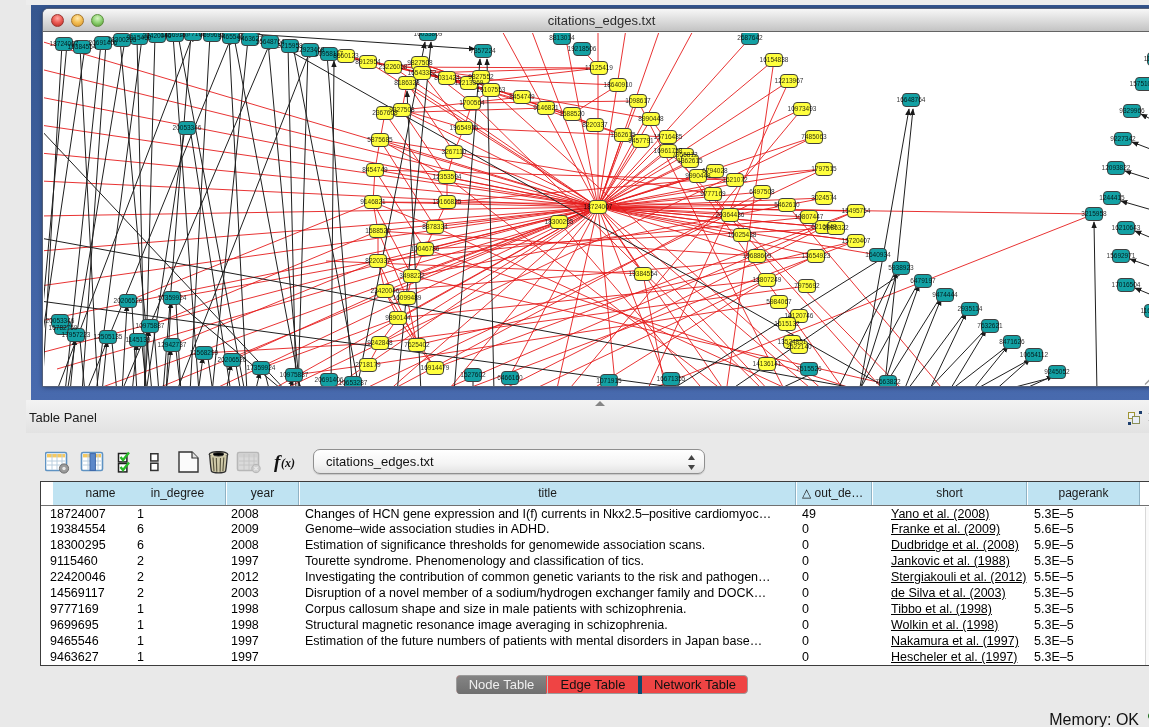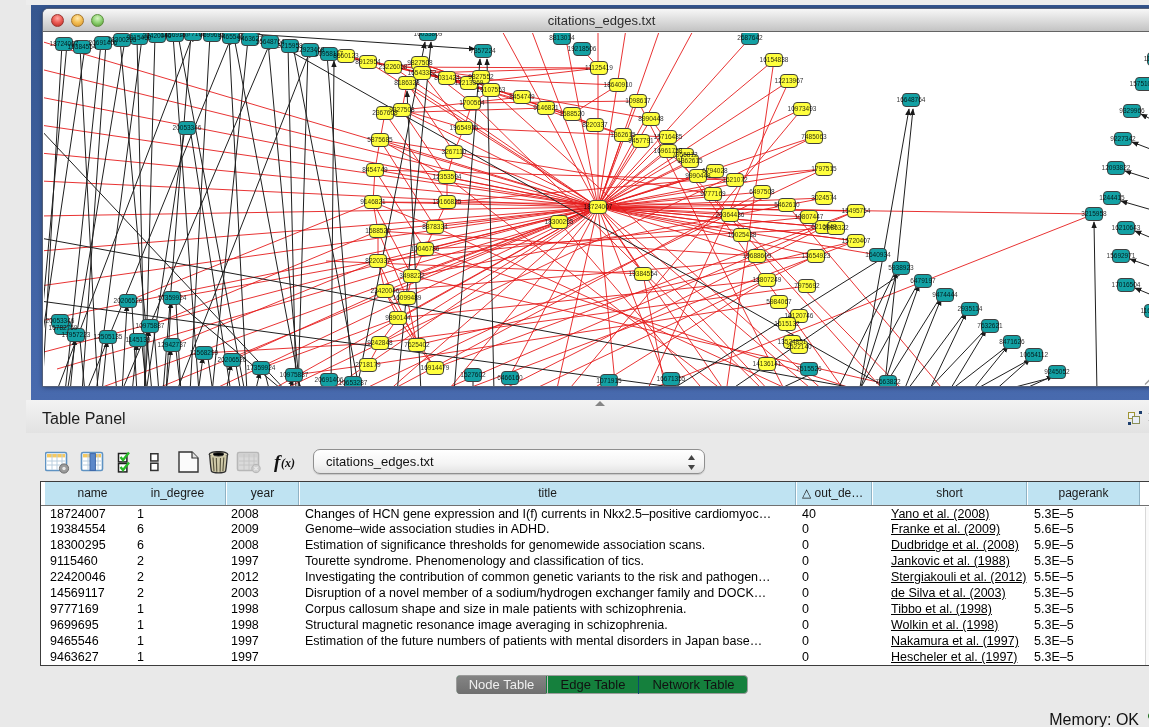--- a/index.html
+++ b/index.html
@@ -22,21 +22,21 @@
 .tl { position:absolute; top:5px; width:13px; height:13px; border-radius:50%; }
 #tl1 { left:8px; background:radial-gradient(circle at 50% 30%,#ffa9a4,#ee5f58 45%,#c93a32 80%,#8c1f1a); border:0.5px solid #9a3530;}
 #tl2 { left:28px; background:radial-gradient(circle at 50% 30%,#ffe9b3,#f5c156 45%,#dfa13b 80%,#956616); border:0.5px solid #a5762c;}
 #tl3 { left:48px; background:radial-gradient(circle at 50% 30%,#d7f3c3,#93d678 45%,#67ab46 80%,#3f7222); border:0.5px solid #5c8f3e;}
 #canvas { position:absolute; left:1px; top:24px; width:1115px; height:353px;
   background:#fff; overflow:hidden; }
 
 #panel { position:absolute; left:0; top:400px; width:1149px; height:327px; background:#e9e9e9; }
 #phead { position:absolute; left:0; top:0; width:100%; height:33px;
   background:linear-gradient(#f3f3f3,#e2e2e2); }
-#phead .t { position:absolute; left:16px; top:10px; font-size:16px; color:#1c1c1c; }
+#phead .t { position:absolute; left:3px; top:10px; font-size:13px; color:#1c1c1c; }
 #notch { position:absolute; left:569px; top:1px; width:0; height:0;
   border-left:5px solid transparent; border-right:5px solid transparent;
   border-bottom:5px solid #858585; }
 #fico { position:absolute; left:1102px; top:11px; width:14px; height:14px; }
 #fico .s1 { position:absolute; left:0; top:1px; width:7px; height:7px; border:1.5px solid #a09433; background:#eef3fa; }
 #fico .s2 { position:absolute; left:4px; top:5px; width:8px; height:8px; border:1.5px solid #8a8f57; background:#e8eef8; }
 #fico .d1,#fico .d2 { position:absolute; width:3px; height:3px; background:#1c3e6e; }
 #fico .d1 { right:0; top:0; } #fico .d2 { left:0; bottom:0; }
 #xico { position:absolute; left:1121px; top:8px; width:16px; height:17px;
   font-size:16px; font-weight:bold; color:#000; }
@@ -60,21 +60,21 @@
   color:#000; white-space:nowrap; }
 .trow span { position:absolute; top:0; line-height:15.9px; }
 .c0 { left:9px; } .c1 { left:96px; } .c2 { left:190px; } .c3 { left:264px; }
 .c4 { left:761px; } .c5 { left:850px;text-decoration:underline; } .c6 { left:993px; }
 #vsb { position:absolute; right:1px; top:25px; width:15px; height:158px;
   background:#fafafa; border-left:1px solid #d8d8d8; }
 #vsb .th { position:absolute; left:2.5px; top:3px; width:9px; height:19px;
   background:#ababab; border-radius:5px; }
 
 #tabs { position:absolute; left:430px; top:275px; width:292px; height:19px;
-  border:1px solid #9b9b9b; border-radius:4px; background:#15803d; font-size:13px; }
+  border:1px solid #9b9b9b; border-radius:4px; background:#ef4444; font-size:13px; }
 #tabs .seg { position:absolute; top:0; height:18px; line-height:17px; text-align:center; color:#111; }
 #tabs .sel { background:linear-gradient(#848484,#6f6f6f); color:#f0f0f0;
   border-radius:3px 0 0 3px; }
 #memory { position:absolute; right:36px; top:311px; font-size:16px; color:#111; }
 #memdot { position:absolute; right:17px; top:310.5px; width:10px; height:10px;
   border-radius:50%; background:#35c535; border:1.5px solid #1e6b1e; }
 svg text { user-select:none; }
 </style></head>
 <body>
 <div id="app">
@@ -770,34 +770,34 @@
     <div id="combo">
           <span class="t">citations_edges.txt</span>
       <svg style="position:absolute;right:8px;top:4px" width="9" height="17" viewBox="0 0 9 17">
         <path d="M4.5 1 L8 6 L1 6 z" fill="#444"></path>
             <path d="M4.5 16 L8 11 L1 11 z" fill="#444"></path>
       </svg>
     </div>
   </div>
   <div id="tbl">
     <div id="hdr">
-      <div class="hcell" style="left:4px;width:96px">name</div>
+      <div class="hcell" style="left:12px;width:96px">name</div>
       <div class="hcell" style="left:89px;width:96px">in_degree</div>
       <div class="hcell" style="left:186px;width:72px">year</div>
       <div class="hcell" style="left:259px;width:496px">title</div>
       <div class="hcell" style="left:756px;width:75px;text-align:left;padding-left:5px">△ out_de…</div>
       <div class="hcell" style="left:832px;width:154px">short</div>
       <div class="hcell" style="left:987px;width:112px">pagerank</div>
     </div>
 <div class="trow" style="top:24.5px">
 <span class="c0">18724007</span>
           <span class="c1">1</span>
           <span class="c2">2008</span>
 <span class="c3">Changes of HCN gene expression and I(f) currents in Nkx2.5–positive cardiomyoc…</span>
-          <span class="c4">40</span>
+          <span class="c4">49</span>
           <span class="c5">Yano et al. (2008)</span>
 <span class="c6">5.3E–5</span>
         </div>
 <div class="trow" style="top:40.4px">
 <span class="c0">19384554</span>
           <span class="c1">6</span>
           <span class="c2">2009</span>
 <span class="c3">Genome–wide association studies in ADHD.</span>
           <span class="c4">0</span>
           <span class="c5">Franke et al. (2009)</span>
@@ -874,17 +874,17 @@
           <span class="c5">Hescheler et al. (1997)</span>
 <span class="c6">5.3E–5</span>
         </div>
     <div id="vsb">
           <div class="th"></div>
         </div>
   </div>
   <div id="tabs">
     <div class="seg sel" style="left:0;width:89px">Node Table</div>
     <div class="seg" style="left:90px;width:91px;border-left:1px solid #bbb">Edge Table</div>
-    <div class="seg" style="left:181px;width:110px;border-left:1px solid #0c4a6e">Network Table</div>
+    <div class="seg" style="left:181px;width:110px;border-left:4px solid #0c4a6e">Network Table</div>
   </div>
   <div id="memory">Memory: OK</div>
   <div id="memdot"></div>
 </div>
 </div>
 </body></html>

